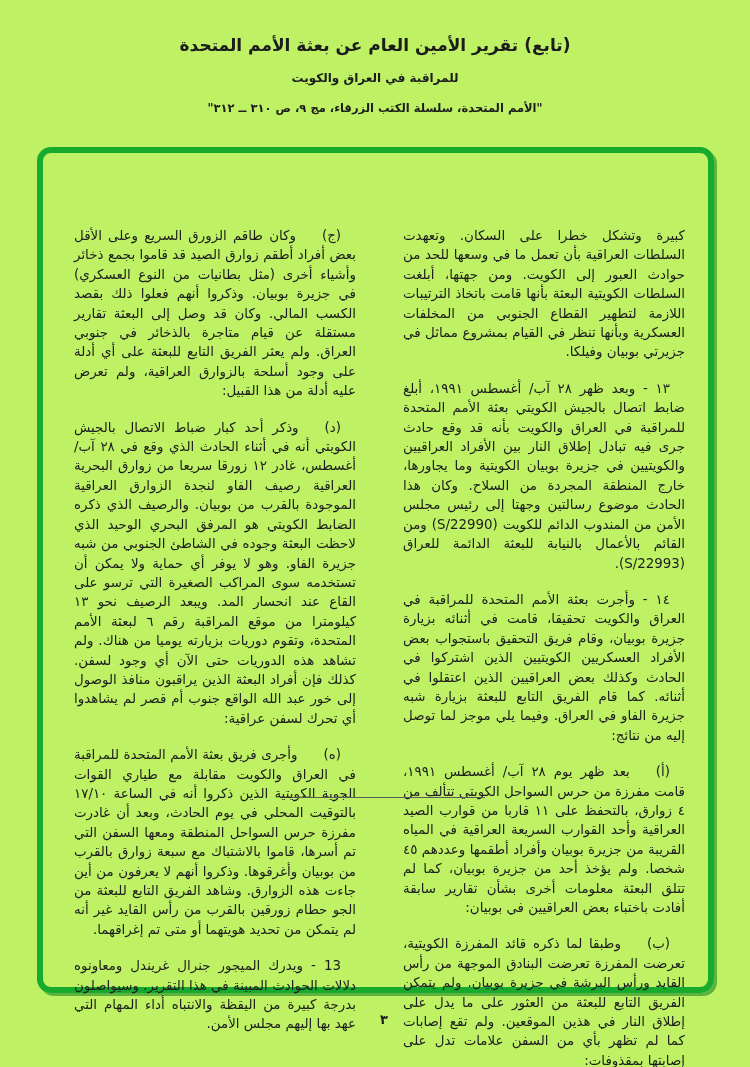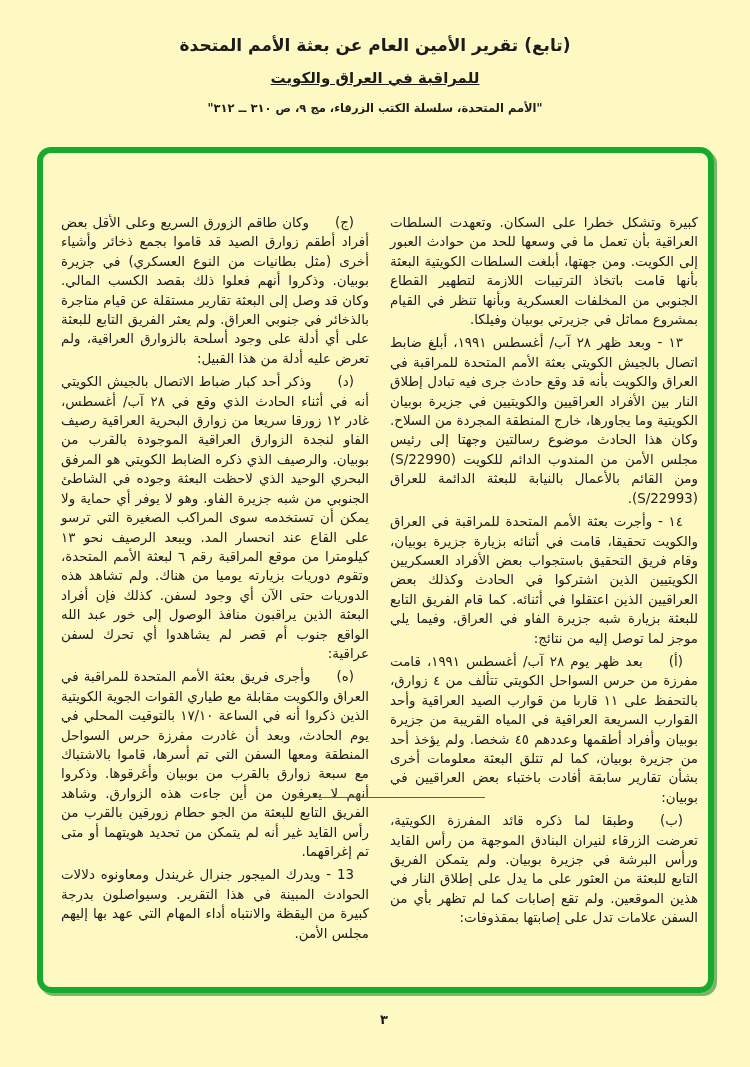--- a/index.html
+++ b/index.html
@@ -6,43 +6,42 @@
     margin: 0;
     padding: 0;
     background: #ffffff;
     font-family: "DejaVu Sans", sans-serif;
     color: #1c1c1c;
   }
   #page {
     position: relative;
     width: 750px;
     height: 1067px;
-    background: #fef9c3;
+    background: #bef264;
     overflow: hidden;
   }
   
   .page-header {
     position: absolute;
     top: 34px;
     left: 0;
     right: 0;
     text-align: center;
     direction: rtl;
     font-weight: bold;
   }
   .title-line1 {
     font-size: 17px;
     line-height: 22px;
     margin: 0 0 11px 0;
   }
   .title-line2 {
-    font-size: 15px;
+    font-size: 12px;
     line-height: 22px;
     margin: 7px 0 12px 0;
-    text-decoration: underline;
   }
   .source-line {
     font-size: 11.5px;
     line-height: 15px;
     margin: 0;
   }
   
   .green-frame {
     position: absolute;
     left: 37px;
@@ -63,21 +62,21 @@
     width: 645px;
     direction: rtl;
     display: flex;
     gap: 13px;
   }
   .doc-column {
     width: 316px;
     flex: 0 0 316px;
   }
   .doc-column p {
-    margin: 4px;
+    margin: 17px;
     font-size: 13.4px;
     line-height: 19.4px;
     text-align: justify;
   }
   .indent {
     text-indent: 15px;
   }
   .marker {
     margin-left: 26px; 
   }
@@ -112,21 +111,21 @@
 
   <div class="green-frame" style="border-color: rgb(22, 171, 44);"></div>
 
   <div class="doc-content">
 
     <div class="doc-column">
       <p>كبيرة وتشكل خطرا على السكان. وتعهدت السلطات العراقية بأن تعمل ما في وسعها للحد من حوادث العبور إلى الكويت. ومن جهتها، أبلغت السلطات الكويتية البعثة بأنها قامت باتخاذ الترتيبات اللازمة لتطهير القطاع الجنوبي من المخلفات العسكرية وبأنها تنظر في القيام بمشروع مماثل في جزيرتي بوبيان وفيلكا.</p>
       <p class="indent">١٣ - وبعد ظهر ٢٨ آب/ أغسطس ١٩٩١، أبلغ ضابط اتصال بالجيش الكويتي بعثة الأمم المتحدة للمراقبة في العراق والكويت بأنه قد وقع حادث جرى فيه تبادل إطلاق النار بين الأفراد العراقيين والكويتيين في جزيرة بوبيان الكويتية وما يجاورها، خارج المنطقة المجردة من السلاح. وكان هذا الحادث موضوع رسالتين وجهتا إلى رئيس مجلس الأمن من المندوب الدائم للكويت (S/22990) ومن القائم بالأعمال بالنيابة للبعثة الدائمة للعراق (S/22993).</p>
       <p class="indent">١٤ - وأجرت بعثة الأمم المتحدة للمراقبة في العراق والكويت تحقيقا، قامت في أثنائه بزيارة جزيرة بوبيان، وقام فريق التحقيق باستجواب بعض الأفراد العسكريين الكويتيين الذين اشتركوا في الحادث وكذلك بعض العراقيين الذين اعتقلوا في أثنائه. كما قام الفريق التابع للبعثة بزيارة شبه جزيرة الفاو في العراق. وفيما يلي موجز لما توصل إليه من نتائج:</p>
       <p class="indent"><span class="marker">(أ)</span><span>بعد ظهر يوم ٢٨ آب/ أغسطس ١٩٩١، قامت مفرزة من حرس السواحل الكويتي تتألف من ٤ زوارق، بالتحفظ على ١١ قاربا من قوارب الصيد العراقية وأحد القوارب السريعة العراقية في المياه القريبة من جزيرة بوبيان وأفراد أطقمها وعددهم ٤٥ شخصا. ولم يؤخذ أحد من جزيرة بوبيان، كما لم تتلق البعثة معلومات أخرى بشأن تقارير سابقة أفادت باختباء بعض العراقيين في بوبيان:</span></p>
-      <p class="indent"><span class="marker">(ب)</span><span>وطبقا لما ذكره قائد المفرزة الكويتية، تعرضت الزرقاء لنيران البنادق الموجهة من رأس القايد ورأس البرشة في جزيرة بوبيان. ولم يتمكن الفريق التابع للبعثة من العثور على ما يدل على إطلاق النار في هذين الموقعين. ولم تقع إصابات كما لم تظهر بأي من السفن علامات تدل على إصابتها بمقذوفات:</span></p>
+      <p class="indent"><span class="marker">(ب)</span><span>وطبقا لما ذكره قائد المفرزة الكويتية، تعرضت المفرزة تعرضت البنادق الموجهة من رأس القايد ورأس البرشة في جزيرة بوبيان. ولم يتمكن الفريق التابع للبعثة من العثور على ما يدل على إطلاق النار في هذين الموقعين. ولم تقع إصابات كما لم تظهر بأي من السفن علامات تدل على إصابتها بمقذوفات:</span></p>
     </div>
 
     <div class="doc-column">
       <p class="indent"><span class="marker">(ج)</span><span>وكان طاقم الزورق السريع وعلى الأقل بعض أفراد أطقم زوارق الصيد قد قاموا بجمع ذخائر وأشياء أخرى (مثل بطانيات من النوع العسكري) في جزيرة بوبيان. وذكروا أنهم فعلوا ذلك بقصد الكسب المالي. وكان قد وصل إلى البعثة تقارير مستقلة عن قيام متاجرة بالذخائر في جنوبي العراق. ولم يعثر الفريق التابع للبعثة على أي أدلة على وجود أسلحة بالزوارق العراقية، ولم تعرض عليه أدلة من هذا القبيل:</span></p>
       <p class="indent"><span class="marker">(د)</span><span>وذكر أحد كبار ضباط الاتصال بالجيش الكويتي أنه في أثناء الحادث الذي وقع في ٢٨ آب/ أغسطس، غادر ١٢ زورقا سريعا من زوارق البحرية العراقية رصيف الفاو لنجدة الزوارق العراقية الموجودة بالقرب من بوبيان. والرصيف الذي ذكره الضابط الكويتي هو المرفق البحري الوحيد الذي لاحظت البعثة وجوده في الشاطئ الجنوبي من شبه جزيرة الفاو. وهو لا يوفر أي حماية ولا يمكن أن تستخدمه سوى المراكب الصغيرة التي ترسو على القاع عند انحسار المد. ويبعد الرصيف نحو ١٣ كيلومترا من موقع المراقبة رقم ٦ لبعثة الأمم المتحدة، وتقوم دوريات بزيارته يوميا من هناك. ولم تشاهد هذه الدوريات حتى الآن أي وجود لسفن. كذلك فإن أفراد البعثة الذين يراقبون منافذ الوصول إلى خور عبد الله الواقع جنوب أم قصر لم يشاهدوا أي تحرك لسفن عراقية:</span></p>
       <p class="indent"><span class="marker">(ه)</span><span>وأجرى فريق بعثة الأمم المتحدة للمراقبة في العراق والكويت مقابلة مع طياري القوات الجوية الكويتية الذين ذكروا أنه في الساعة ١٧/١٠ بالتوقيت المحلي في يوم الحادث، وبعد أن غادرت مفرزة حرس السواحل المنطقة ومعها السفن التي تم أسرها، قاموا بالاشتباك مع سبعة زوارق بالقرب من بوبيان وأغرقوها. وذكروا أنهم لا يعرفون من أين جاءت هذه الزوارق. وشاهد الفريق التابع للبعثة من الجو حطام زورقين بالقرب من رأس القايد غير أنه لم يتمكن من تحديد هويتهما أو متى تم إغراقهما.</span></p>
       <p class="indent">13 - ويدرك الميجور جنرال غريندل ومعاونوه دلالات الحوادث المبينة في هذا التقرير. وسيواصلون بدرجة كبيرة من اليقظة والانتباه أداء المهام التي عهد بها إليهم مجلس الأمن.</p>
     </div>
 
   </div>

